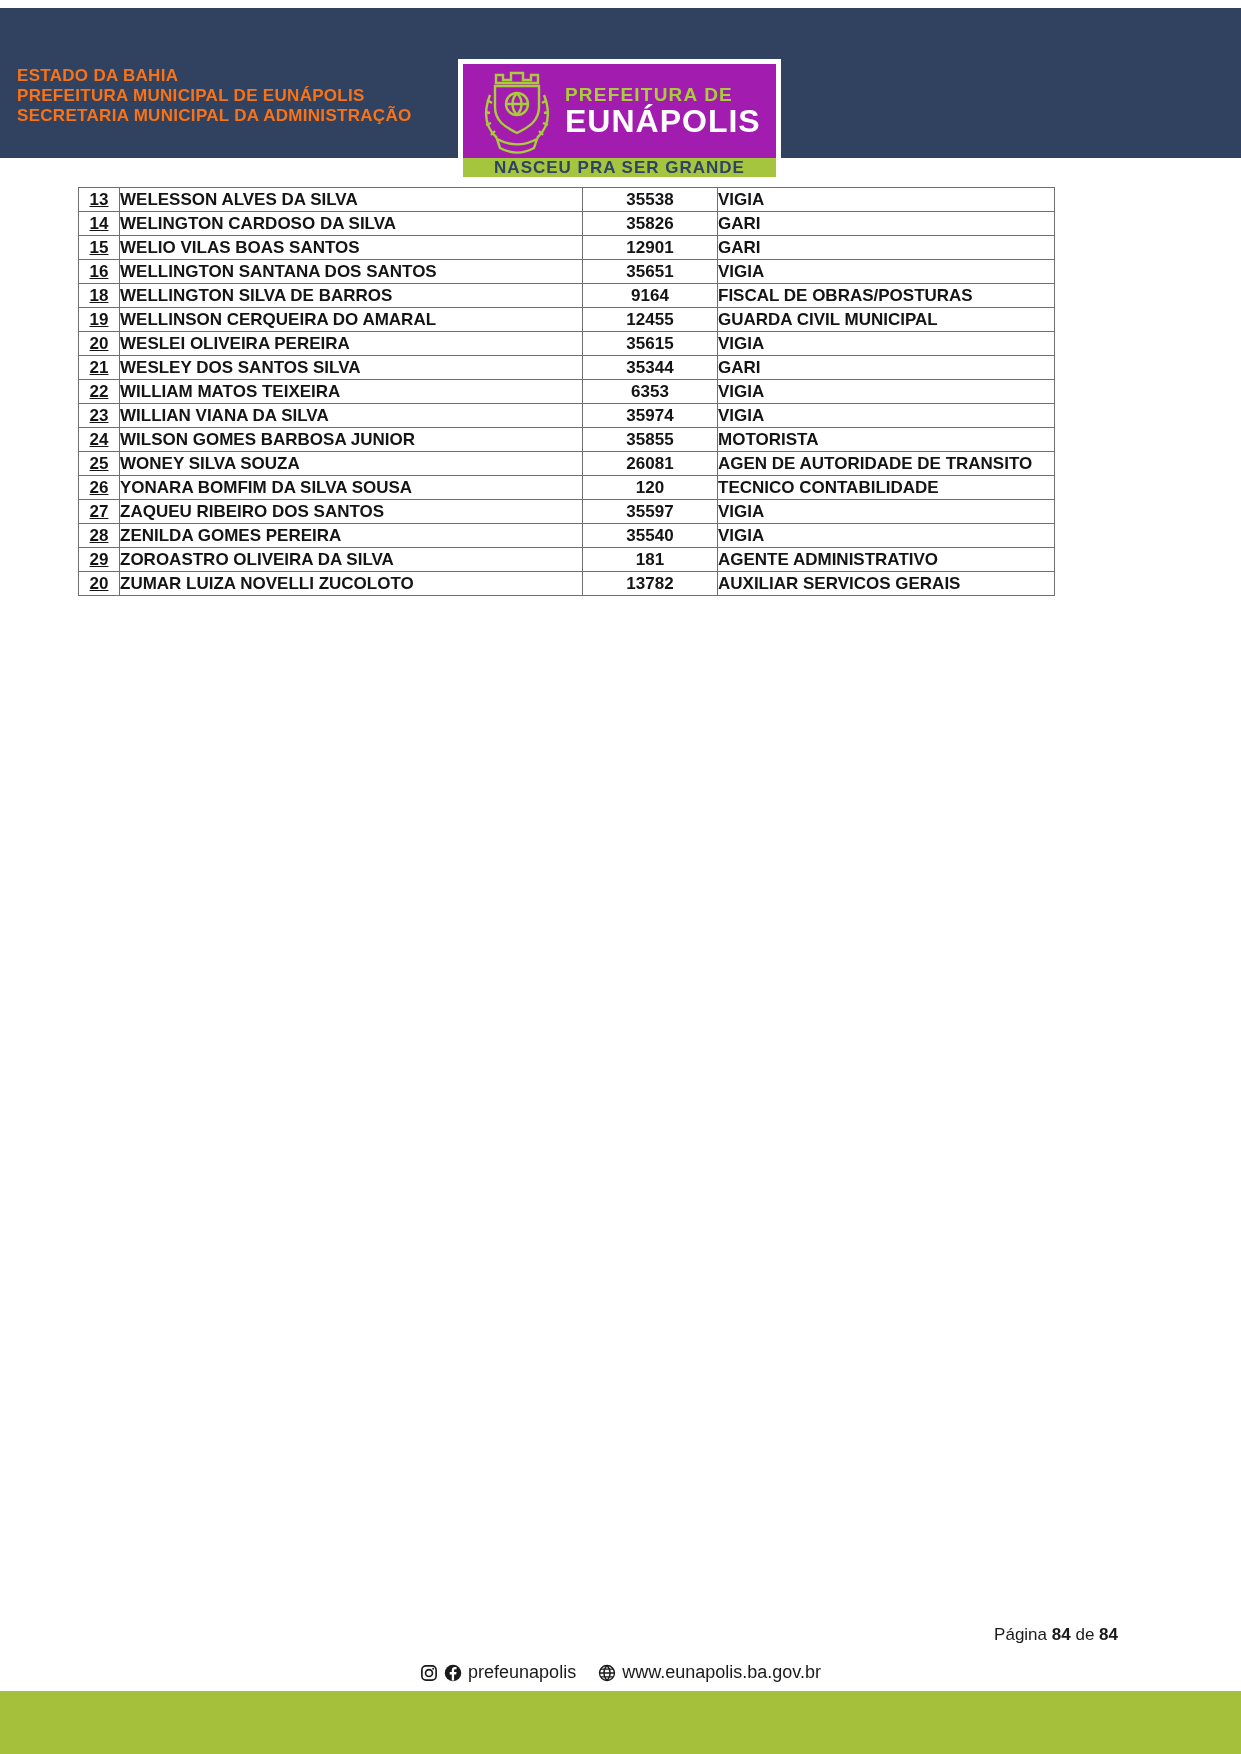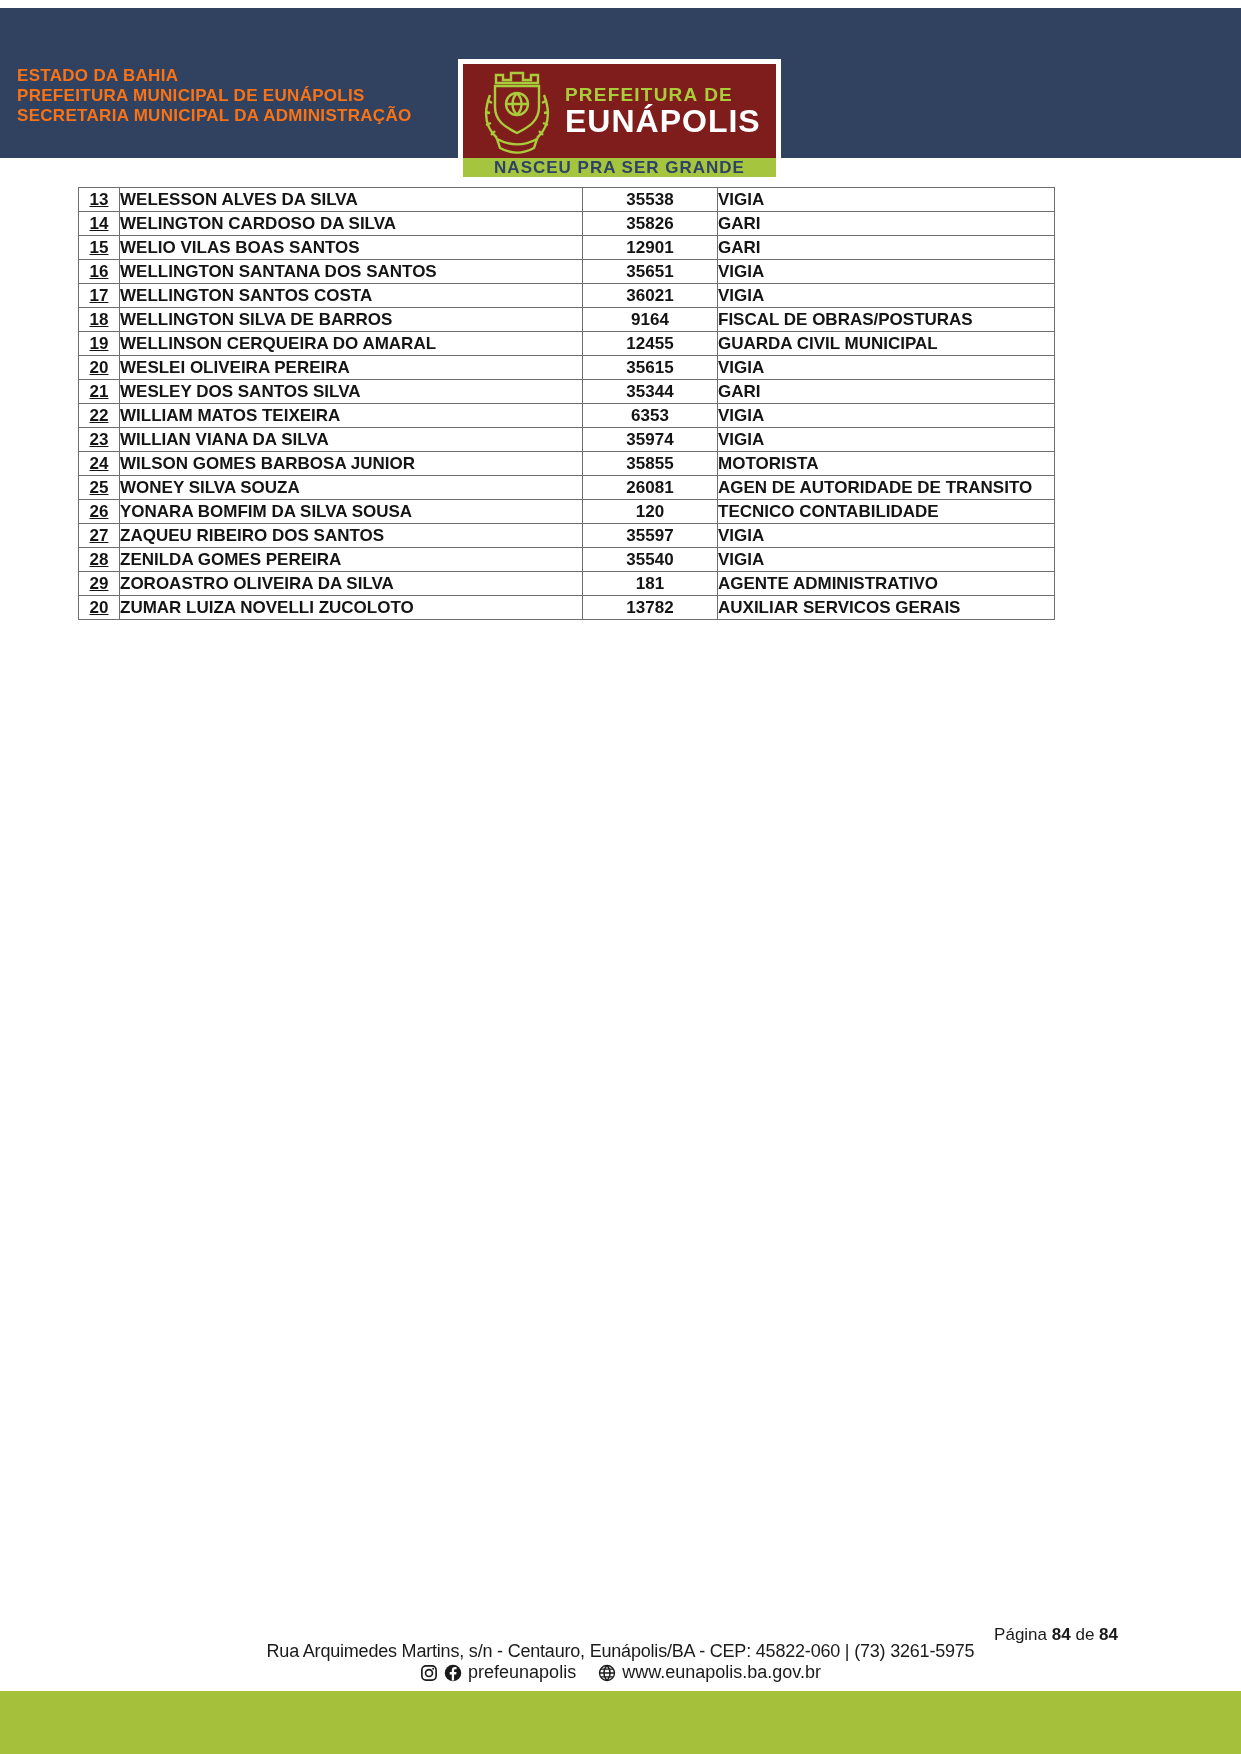--- a/index.html
+++ b/index.html
@@ -5,21 +5,21 @@
   html,body{margin:0;padding:0;background:#ffffff;}
   .page{
     position:relative;width:1241px;height:1754px;background:#ffffff;
     font-family:"Liberation Sans", sans-serif;overflow:hidden;
   }
   
   .header-band{position:absolute;left:0;top:8px;width:100%;height:150px;background:#30425f;}
   .header-text{position:absolute;left:17px;top:58px;color:#f97316;font-weight:bold;
     font-size:17px;line-height:20px;letter-spacing:.3px;white-space:nowrap;}
   .logo-frame{position:absolute;left:458px;top:59px;width:323px;height:99px;background:#ffffff;}
-  .logo-inner{position:absolute;left:5px;top:5px;right:5px;bottom:0;background:#7f1d1d;}
+  .logo-inner{position:absolute;left:5px;top:5px;right:5px;bottom:0;background:#a21caf;}
   .logo-crest{position:absolute;left:18px;top:3px;width:72px;height:88px;}
   .logo-words{position:absolute;left:102px;top:21px;}
   .logo-line1{color:#a9cd3a;font-weight:bold;font-size:19px;letter-spacing:1.2px;line-height:20px;}
   .logo-line2{color:#ffffff;font-weight:bold;font-size:32px;letter-spacing:1px;line-height:32px;}
   .logo-tagline{position:absolute;left:463px;top:158px;width:313px;height:19px;background:#a6c53e;
     display:flex;align-items:center;justify-content:center;
     color:#2e4366;font-weight:bold;font-size:17px;letter-spacing:1px;}
   
   table.roster{position:absolute;left:78px;top:187px;width:972px;border-collapse:collapse;
     table-layout:fixed;}
@@ -100,26 +100,20 @@
         <td class="c-reg">12901</td>
         <td class="c-pos">GARI</td>
       </tr>
       <tr>
         <td class="c-num">16</td>
         <td class="c-name">WELLINGTON SANTANA DOS SANTOS</td>
         <td class="c-reg">35651</td>
         <td class="c-pos">VIGIA</td>
       </tr>
       <tr>
-        <td class="c-num">17</td>
-        <td class="c-name">WELLINGTON SANTOS COSTA</td>
-        <td class="c-reg">36021</td>
-        <td class="c-pos">VIGIA</td>
-      </tr>
-      <tr>
         <td class="c-num">18</td>
         <td class="c-name">WELLINGTON SILVA DE BARROS</td>
         <td class="c-reg">9164</td>
         <td class="c-pos">FISCAL DE OBRAS/POSTURAS</td>
       </tr>
       <tr>
         <td class="c-num">19</td>
         <td class="c-name">WELLINSON CERQUEIRA DO AMARAL</td>
         <td class="c-reg">12455</td>
         <td class="c-pos">GUARDA CIVIL MUNICIPAL</td>
@@ -193,21 +187,20 @@
     </tbody>
   </table>
 
   <div class="pagina-line">
     <span>Página</span>
     <b>84</b>
     <span>de</span>
     <b>84</b>
   </div>
 
-  <div class="address-line">Rua Arquimedes Martins, s/n - Centauro, Eunápolis/BA - CEP: 45822-060  |  (73) 3261-5975</div>
 
   <div class="social-line">
     <svg class="icon" width="18" height="18" viewBox="0 0 24 24" fill="none" stroke="#1a1a1a" stroke-width="2.2">
       <rect x="2.5" y="2.5" width="19" height="19" rx="5.5"></rect>
       <circle cx="12" cy="12" r="4.6"></circle>
       <circle cx="17.6" cy="6.4" r="1.3" fill="#1a1a1a" stroke="none"></circle>
     </svg>
     <svg class="icon" width="18" height="18" viewBox="0 0 24 24">
       <circle cx="12" cy="12" r="11" fill="#1a1a1a"></circle>
       <path d="M13.4 22 v-8 h2.8 l.5-3.2 h-3.3 V8.7 c0-1 .4-1.7 1.8-1.7 h1.6 V4.2 c-.3 0-1.3-.1-2.4-.1 -2.5 0-4 1.4-4 4.2 v2.5 H7.6 V14 h2.8 v8 z" fill="#ffffff"></path>

